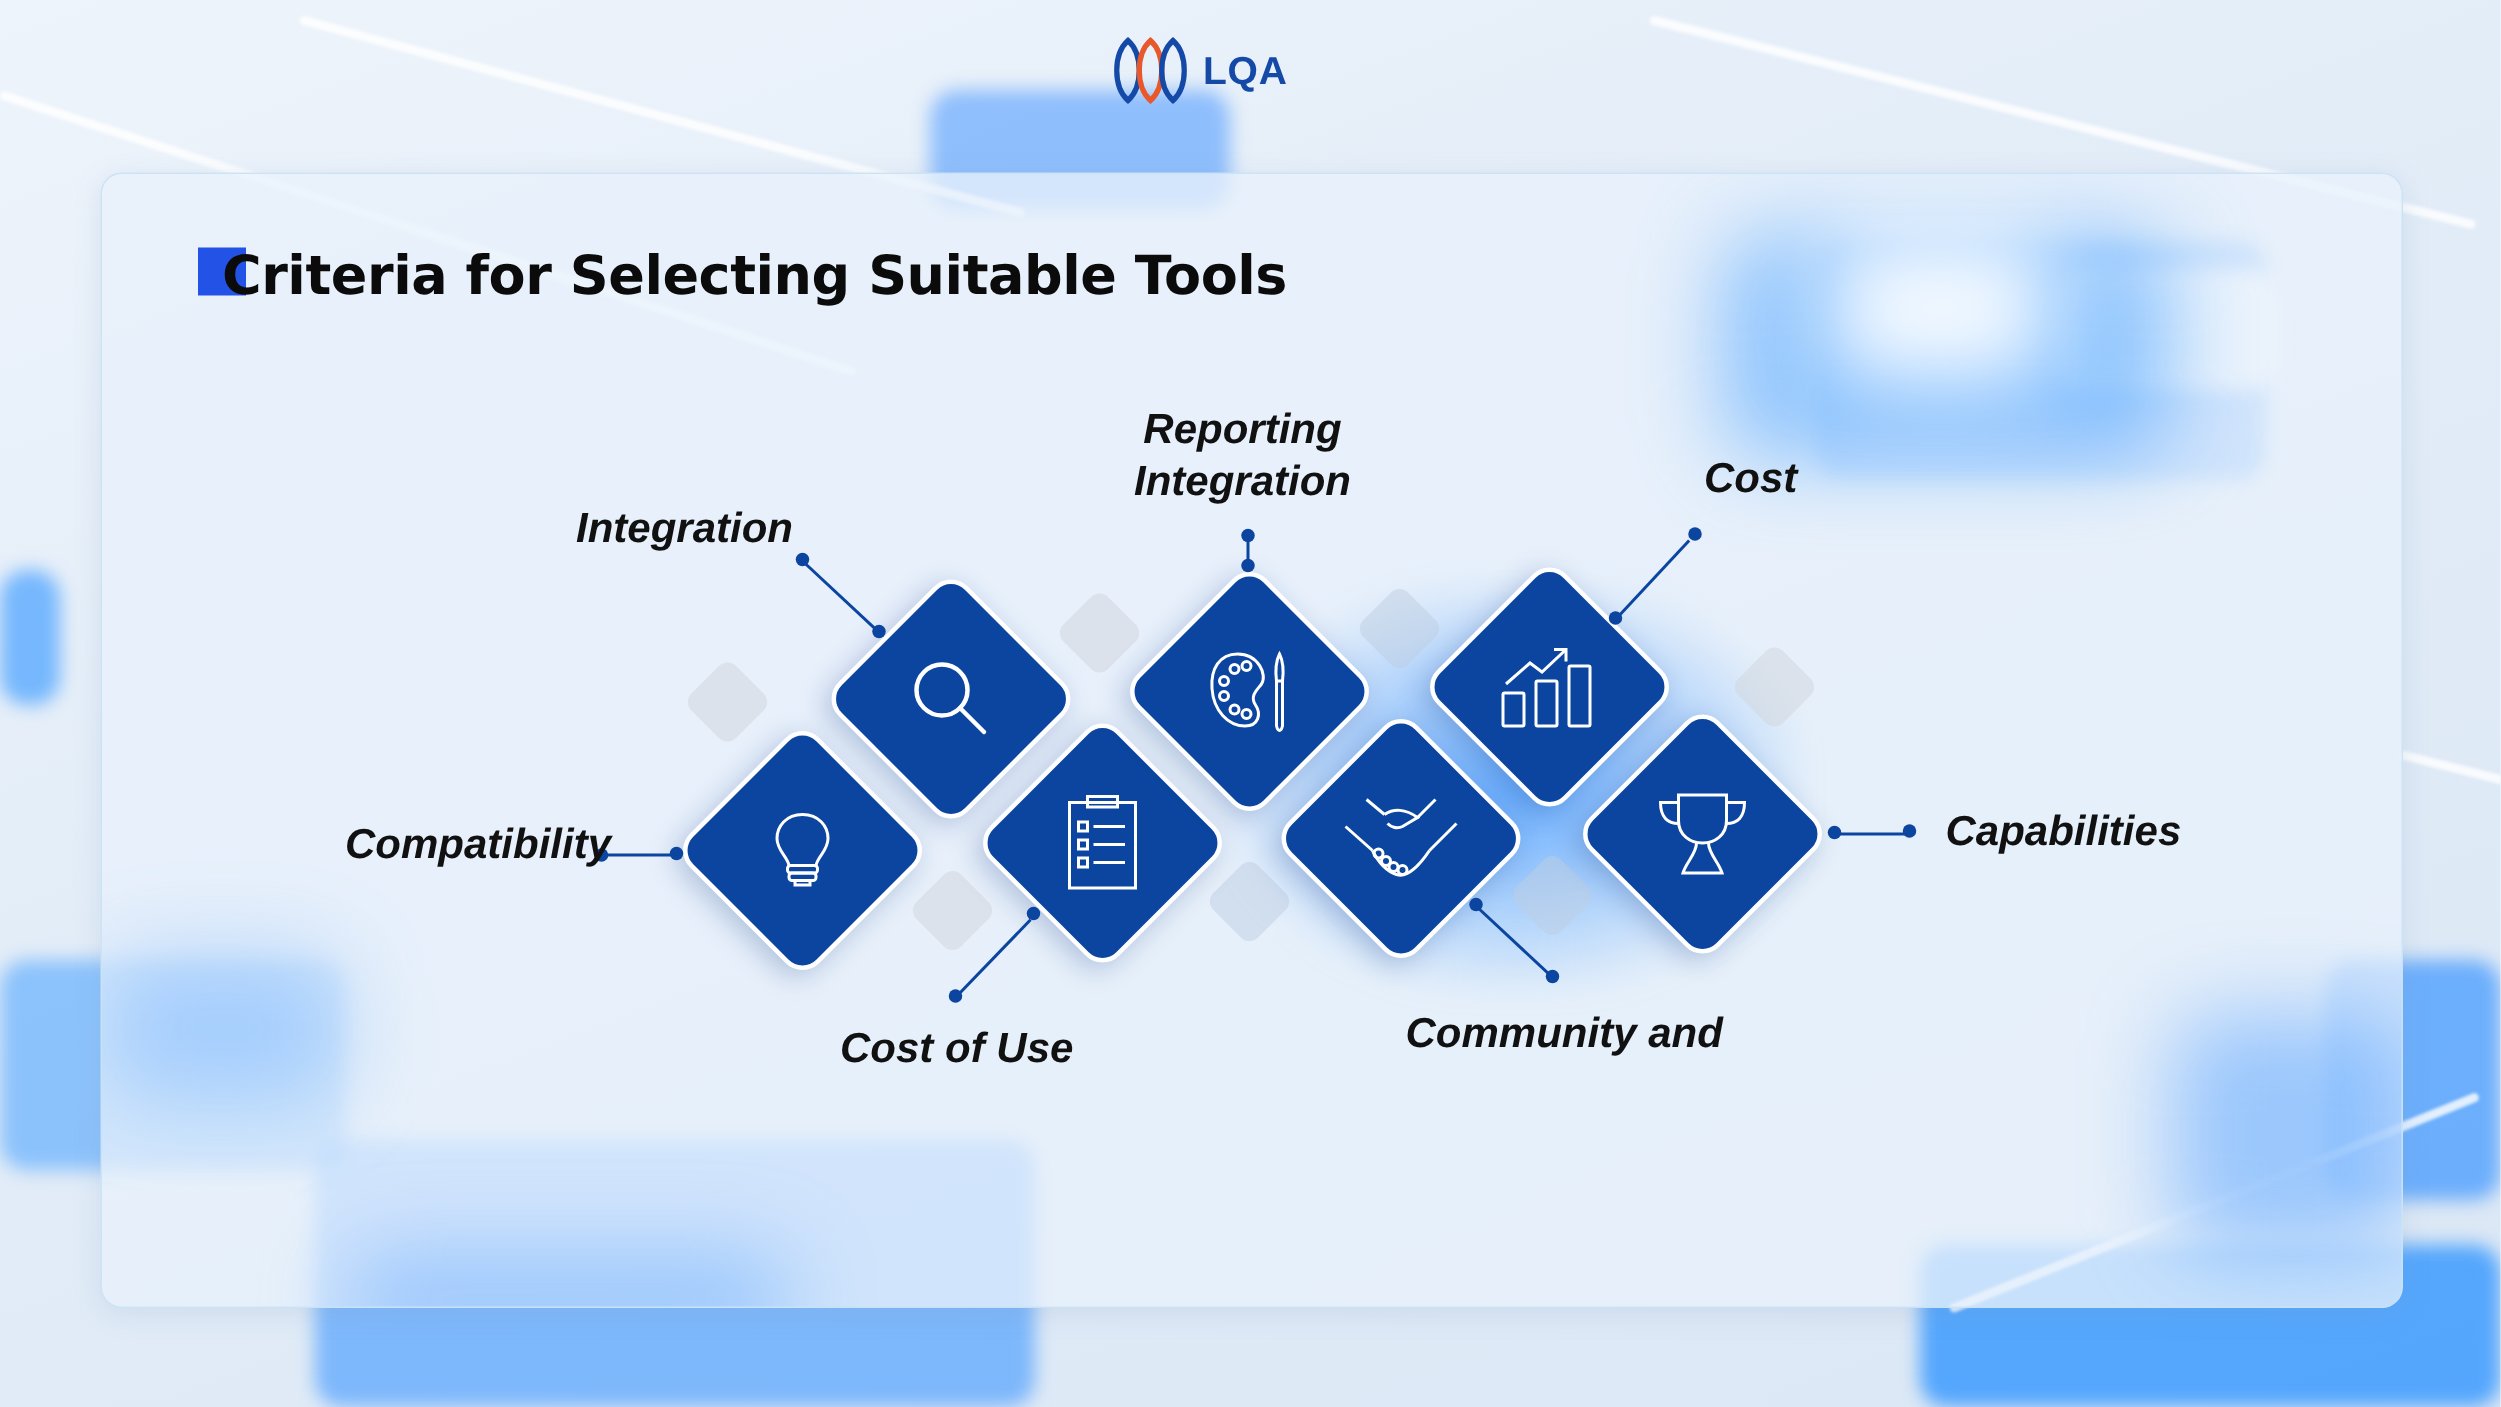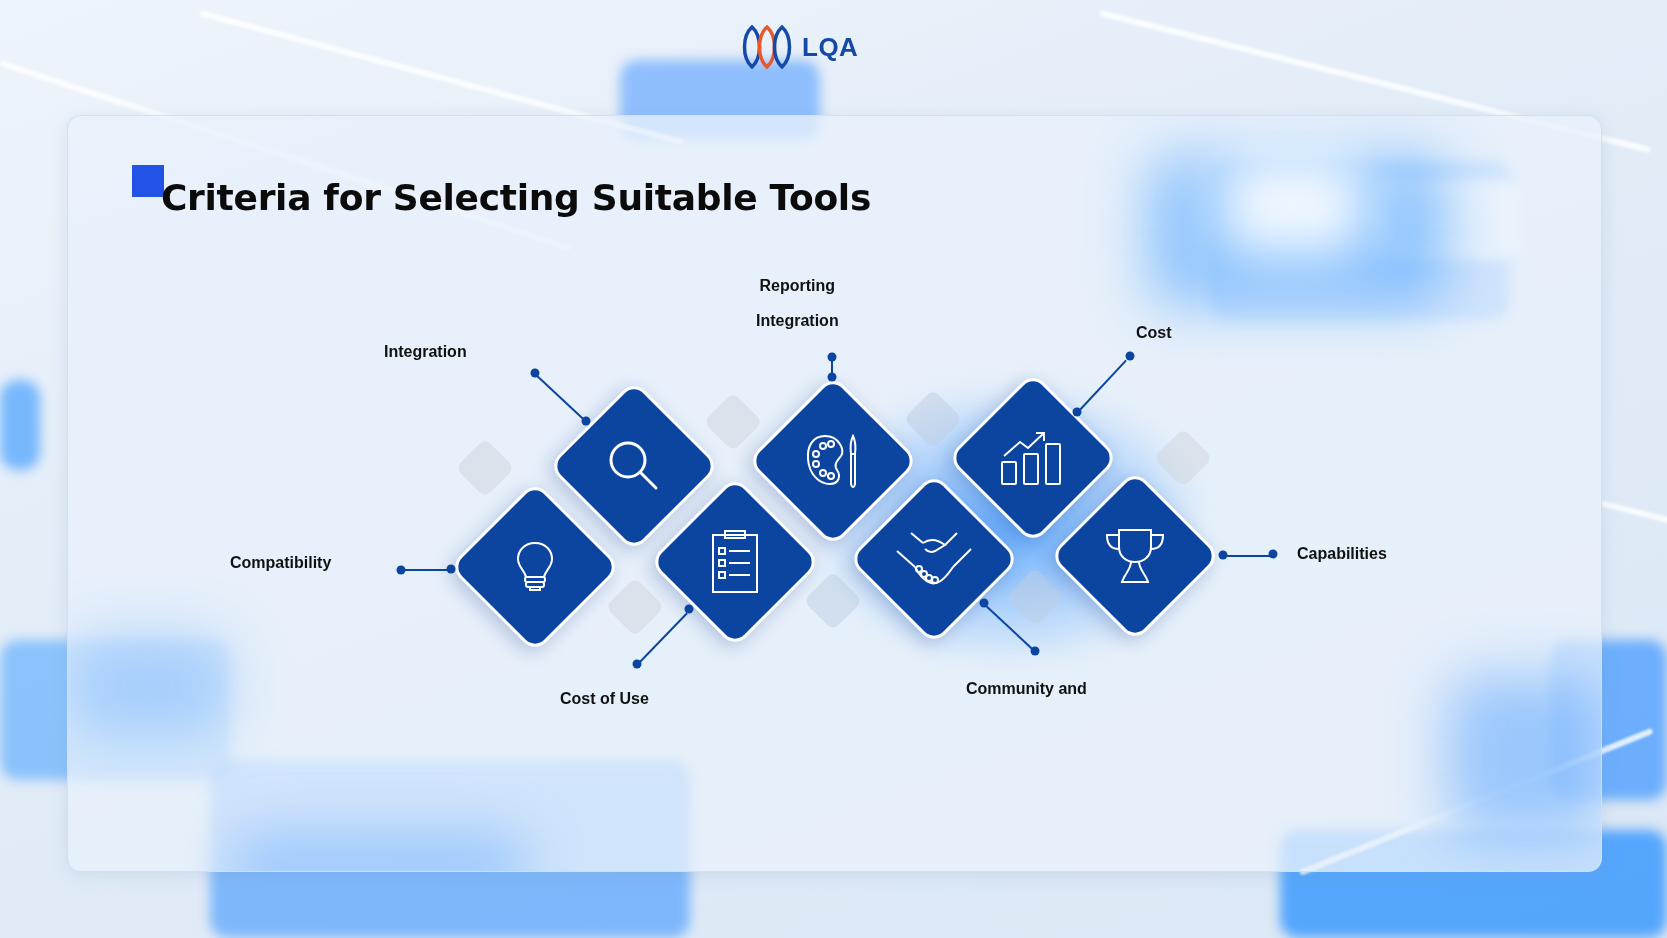--- a/index.html
+++ b/index.html
@@ -15,35 +15,35 @@
     border-radius:14px;
     background: rgba(232,241,251,0.78);
     border:1px solid rgba(200,225,245,0.9);
     box-shadow: 0 4px 18px rgba(120,150,190,0.18);
     overflow:hidden;
   }
   .card .glow { position:absolute; border-radius:30px; filter: blur(28px); }
   .logo { position:absolute; left:740px; top:24px; display:flex; align-items:center; gap:8px; }
   .logo-text { font-weight:700; font-size:26px; color:#1449a8; letter-spacing:0.5px; }
   .title-square { position:absolute; left:132px; top:165px; width:32px; height:32px; background:#2353e6; }
-  .title { position:absolute; left:148px; top:164px; font-family:"DejaVu Sans", sans-serif; font-weight:700; font-size:36px; color:#0b0b0b; margin:13px; letter-spacing:-0.3px;text-align:right; }
+  .title { position:absolute; left:148px; top:164px; font-family:"DejaVu Sans", sans-serif; font-weight:700; font-size:36px; color:#0b0b0b; margin:0; letter-spacing:-0.3px;text-align:right; }
   .diamond {
     position:absolute; width:116px; height:116px;
     background:#0b45a0; border:3px solid #ffffff; border-radius:16px;
     transform: translate(-50%,-50%) rotate(45deg);
     box-shadow: 0 6px 18px rgba(20,60,140,0.25);
   }
   .diamond-icon { position:absolute; transform: translate(-50%,-50%); }
   .ghost {
     position:absolute; width:42px; height:42px; background:rgba(210,215,222,0.55);
     border-radius:8px; transform: translate(-50%,-50%) rotate(45deg);
   }
   .connector { position:absolute; height:2px; background:#0b45a0; transform-origin:0 50%; }
   .dot { position:absolute; width:9px; height:9px; border-radius:50%; background:#0b45a0; transform:translate(-50%,-50%); }
-  .label { position:absolute; font-weight:700; font-size:16px; color:#111; text-align:center; line-height:35px; white-space:nowrap; }
+  .label { position:absolute; font-weight:700; font-size:28px; color:#111; text-align:center; line-height:35px; white-space:nowrap;font-style:italic; }
   .center-glow { position:absolute; left:820px; top:390px; width:380px; height:270px; background: radial-gradient(ellipse at center, rgba(60,150,255,0.75) 0%, rgba(80,160,255,0.35) 45%, rgba(120,180,255,0) 75%); filter: blur(10px); }
 </style>
 </head>
 <body>
 
 <div>
   <div class="bg-shape" style="left:620px;top:60px;width:200px;height:80px;background:rgba(70,150,255,0.55);"></div>
   <div class="bg-shape" style="left:1210px;top:160px;width:300px;height:160px;background:rgba(60,150,255,0.6);"></div>
   <div class="bg-shape" style="left:1370px;top:180px;width:150px;height:80px;background:rgba(255,255,255,0.9);"></div>
   <div class="bg-shape" style="left:0px;top:380px;width:40px;height:90px;background:rgba(70,160,255,0.7);"></div>
@@ -186,17 +186,17 @@
     <div class="dot" style="left:1273px;top:554px;"></div>
 </div>
 
 <div class="label" style="left:230px;top:545px;">Compatibility</div>
 <div class="label" style="left:384px;top:334px;">Integration</div>
 <div class="label" style="left:560px;top:681px;">Cost of Use</div>
 <div class="label" style="left:756px;top:268px;">
   <div>Reporting</div>
   <div>Integration</div>
 </div>
-<div class="label" style="left:937px;top:671px;margin-left:29px;">
+<div class="label" style="left:937px;top:671px;">
   <div>Community and</div>
 </div>
-<div class="label" style="left:1136px;top:315px;">Cost</div>
+<div class="label" style="left:1136px;top:301px;">Cost</div>
 <div class="label" style="left:1297px;top:536px;">Capabilities</div>
 
 </body></html>

